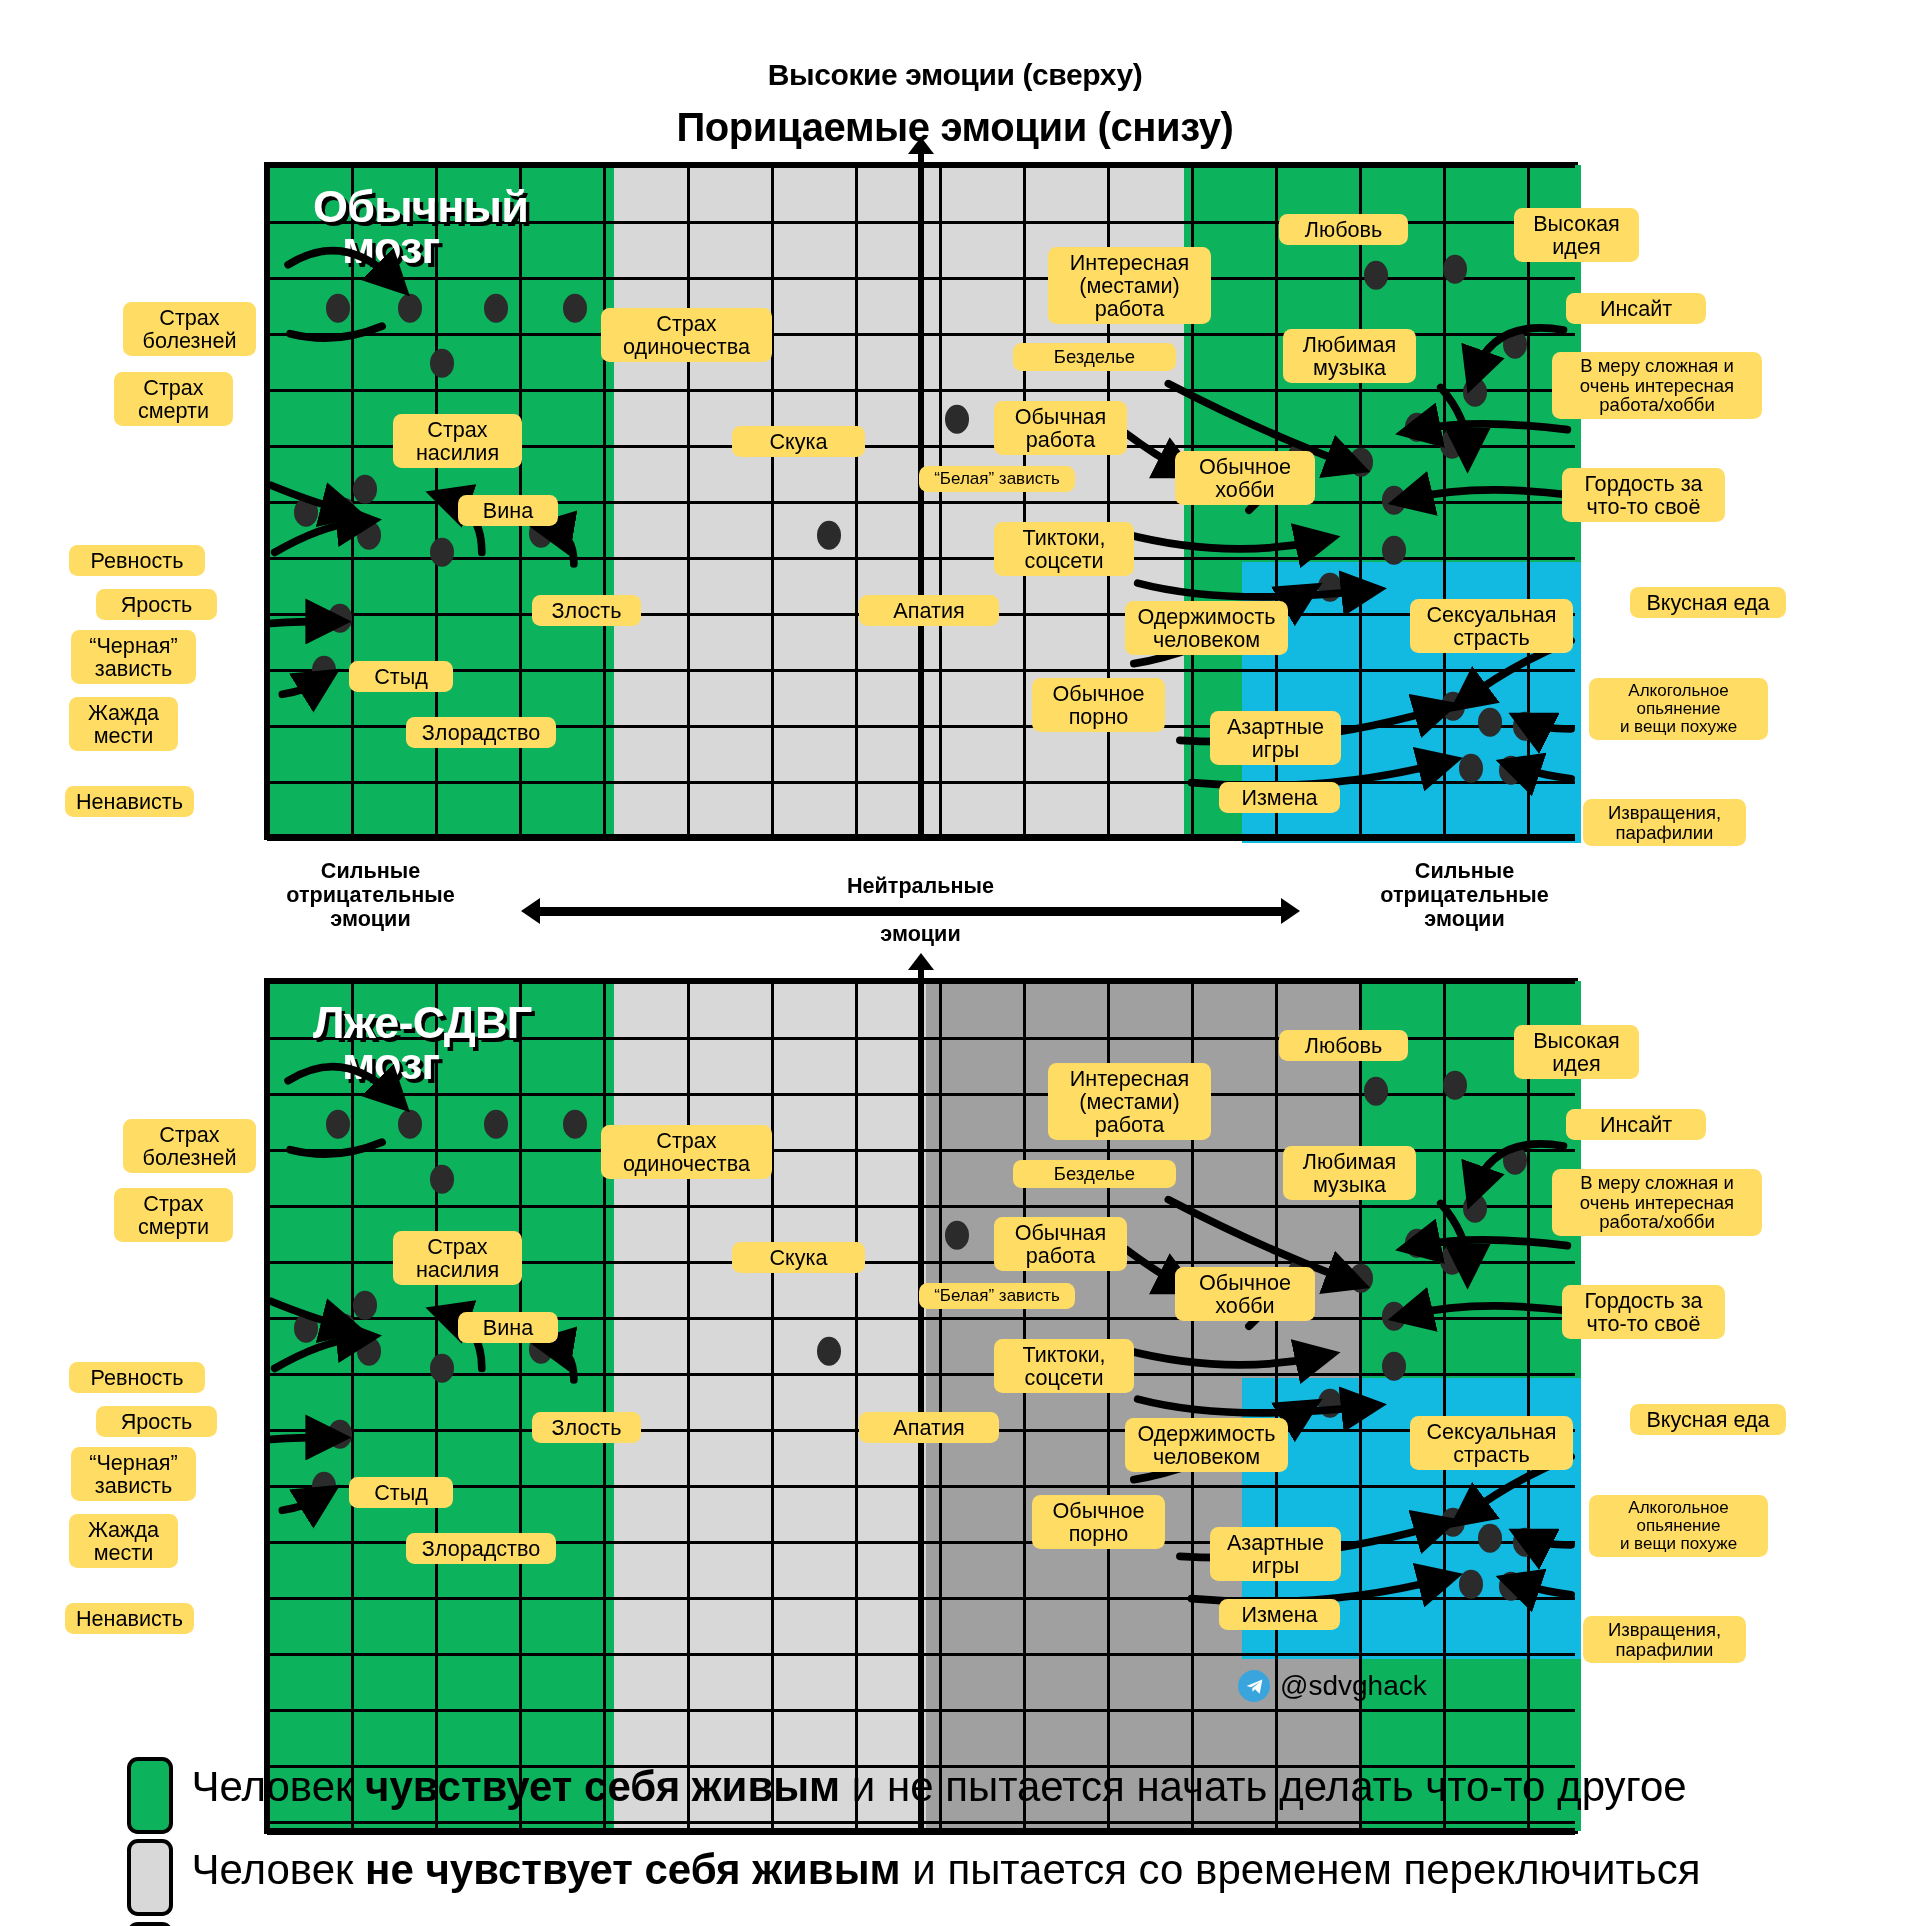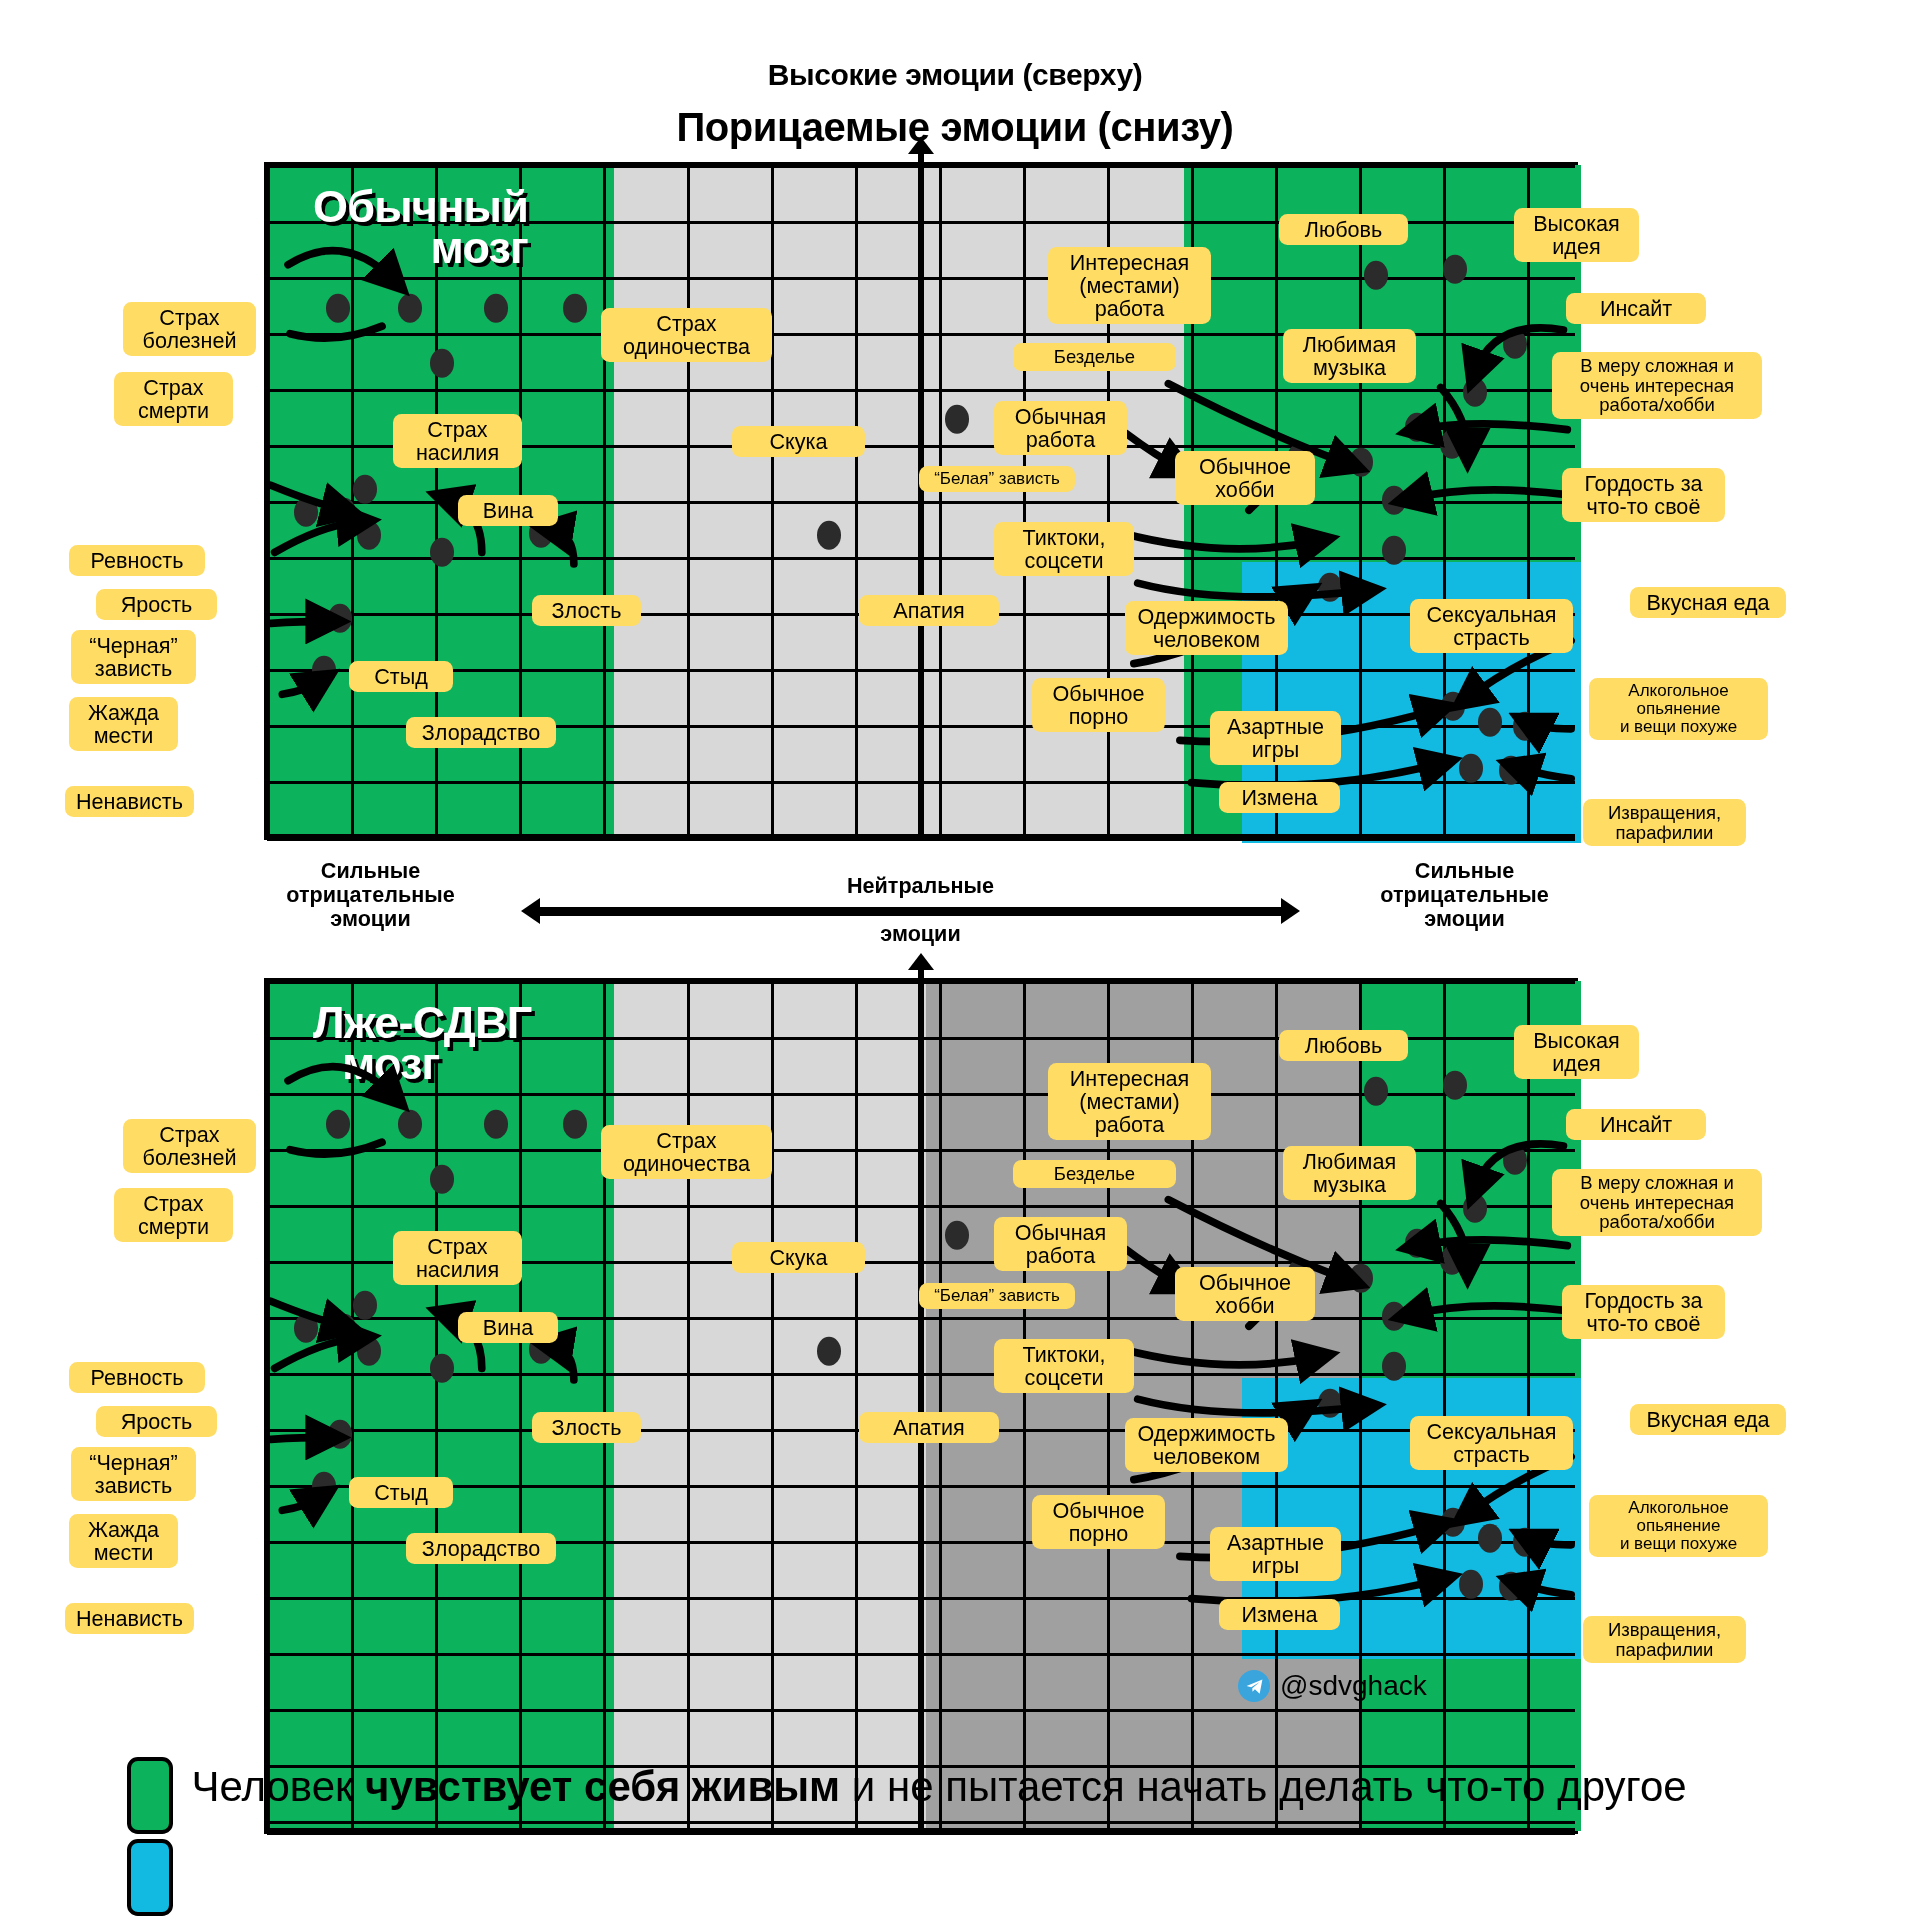--- a/index.html
+++ b/index.html
@@ -30,21 +30,21 @@
   .vaxis{position:absolute;width:6.5px;background:#000;left:50%;margin-left:-3.1px;top:-14.6px;bottom:0;}
   .vaxis:after{content:"";position:absolute;left:-10px;top:-13px;border-left:13.5px solid transparent;border-right:13.5px solid transparent;border-bottom:17.7px solid #000;}
   .haxis{position:absolute;height:6.5px;background:#000;left:0;right:0;bottom:-3.5px;}
 
   
   .dot{position:absolute;width:24px;height:28.5px;background:#2b2b2b;border-radius:50%;transform:translate(-50%,-50%);}
 
   
   .chart-title{position:absolute;left:46px;color:#fff;font-weight:bold;font-size:45px;line-height:0.92;
     text-shadow:3.5px 3.5px 0 #000;letter-spacing:-0.8px;z-index:40;}
-  #ct1{top:21px;text-align:right;}
+  #ct1{top:21px;}
   #ct2{top:21px;}
   .chart-title .l2{display:block;padding-left:29px;}
 
   
   .lbl{position:absolute;background:#ffdc64;color:#000;border-radius:8.5px;
     padding:3.9px 8.5px;font-size:21.6px;line-height:1.07;text-align:center;z-index:60;
     white-space:pre-line;box-shadow:0 0 0 0 transparent;}
   .lbl.sm{font-size:18.5px;}
   .lbl.xs{font-size:17px;}
 
@@ -384,20 +384,26 @@
 </div>
 
 <div class="legend">
   <div class="legrow">
     <div class="swatch" style="background:#0cb35c;"></div>
     <div class="legtxt">
       <span>Человек </span><b>чувствует себя живым</b><span> и не пытается начать делать что-то другое</span>
     </div>
   </div>
   <div class="legrow">
+    <div class="swatch" style="background:#d8d8d8;"></div>
+    <div class="legtxt">
+      <span>Человек </span><b>не чувствует себя живым</b><span> и пытается со временем переключиться</span>
+    </div>
+  </div>
+  <div class="legrow">
     <div class="swatch" style="background:#12b9e0;"></div>
     <div class="legtxt">
       
     </div>
   </div>
 
 </div>
 
 
 </body></html>

